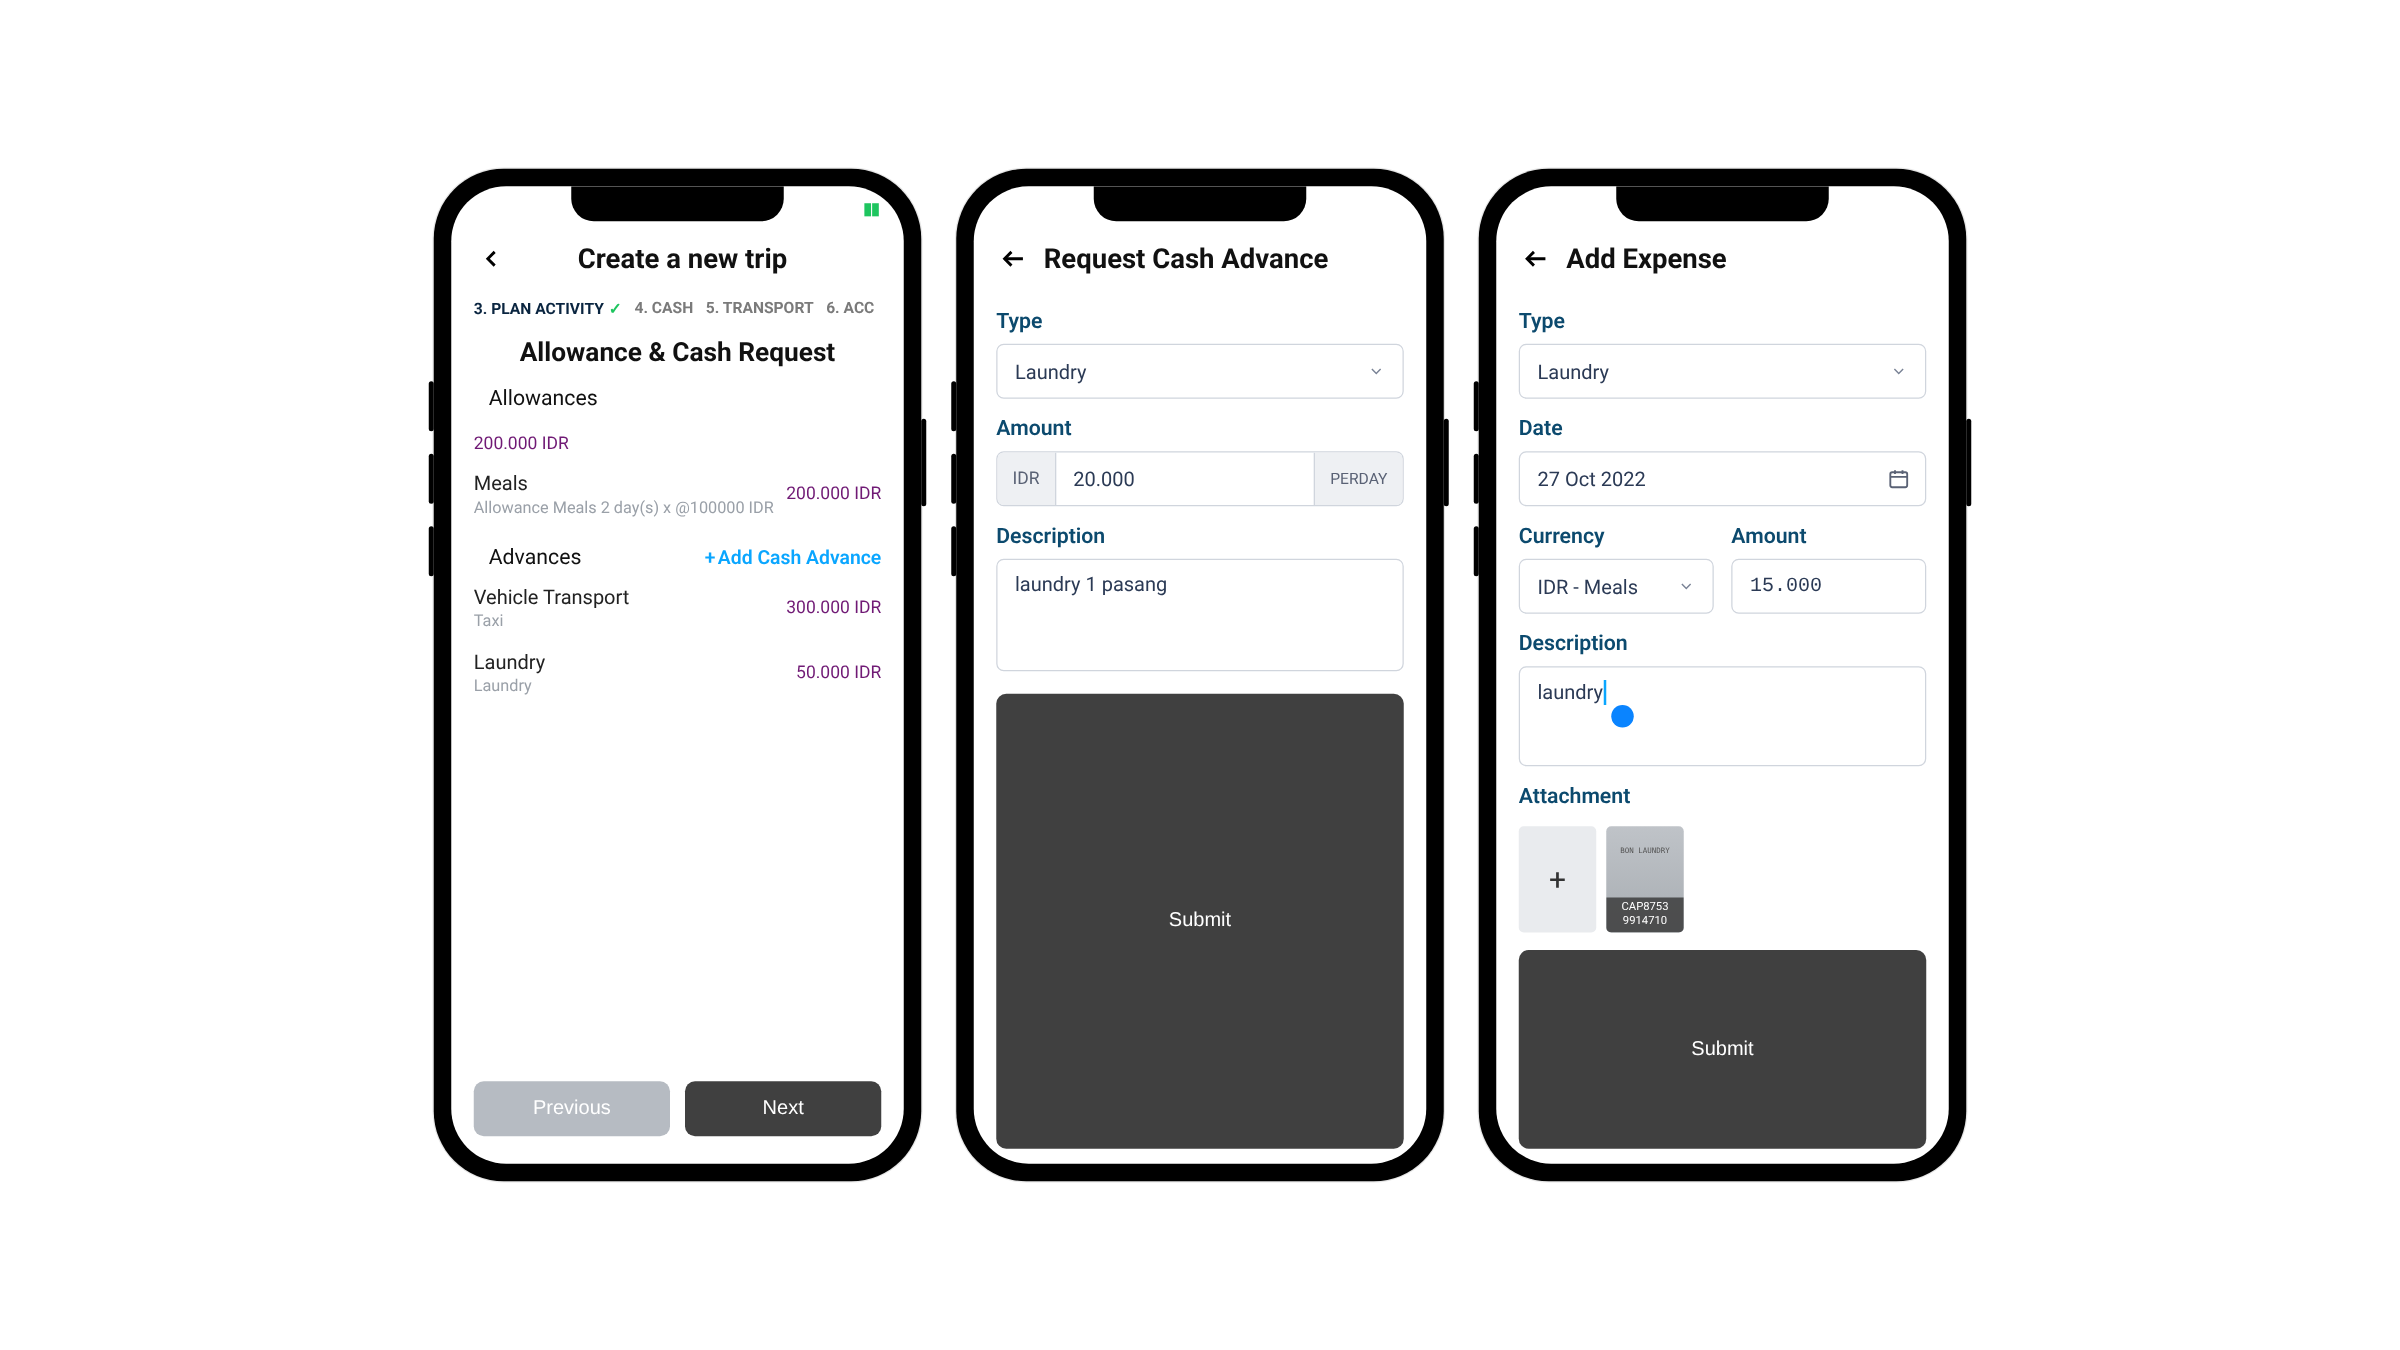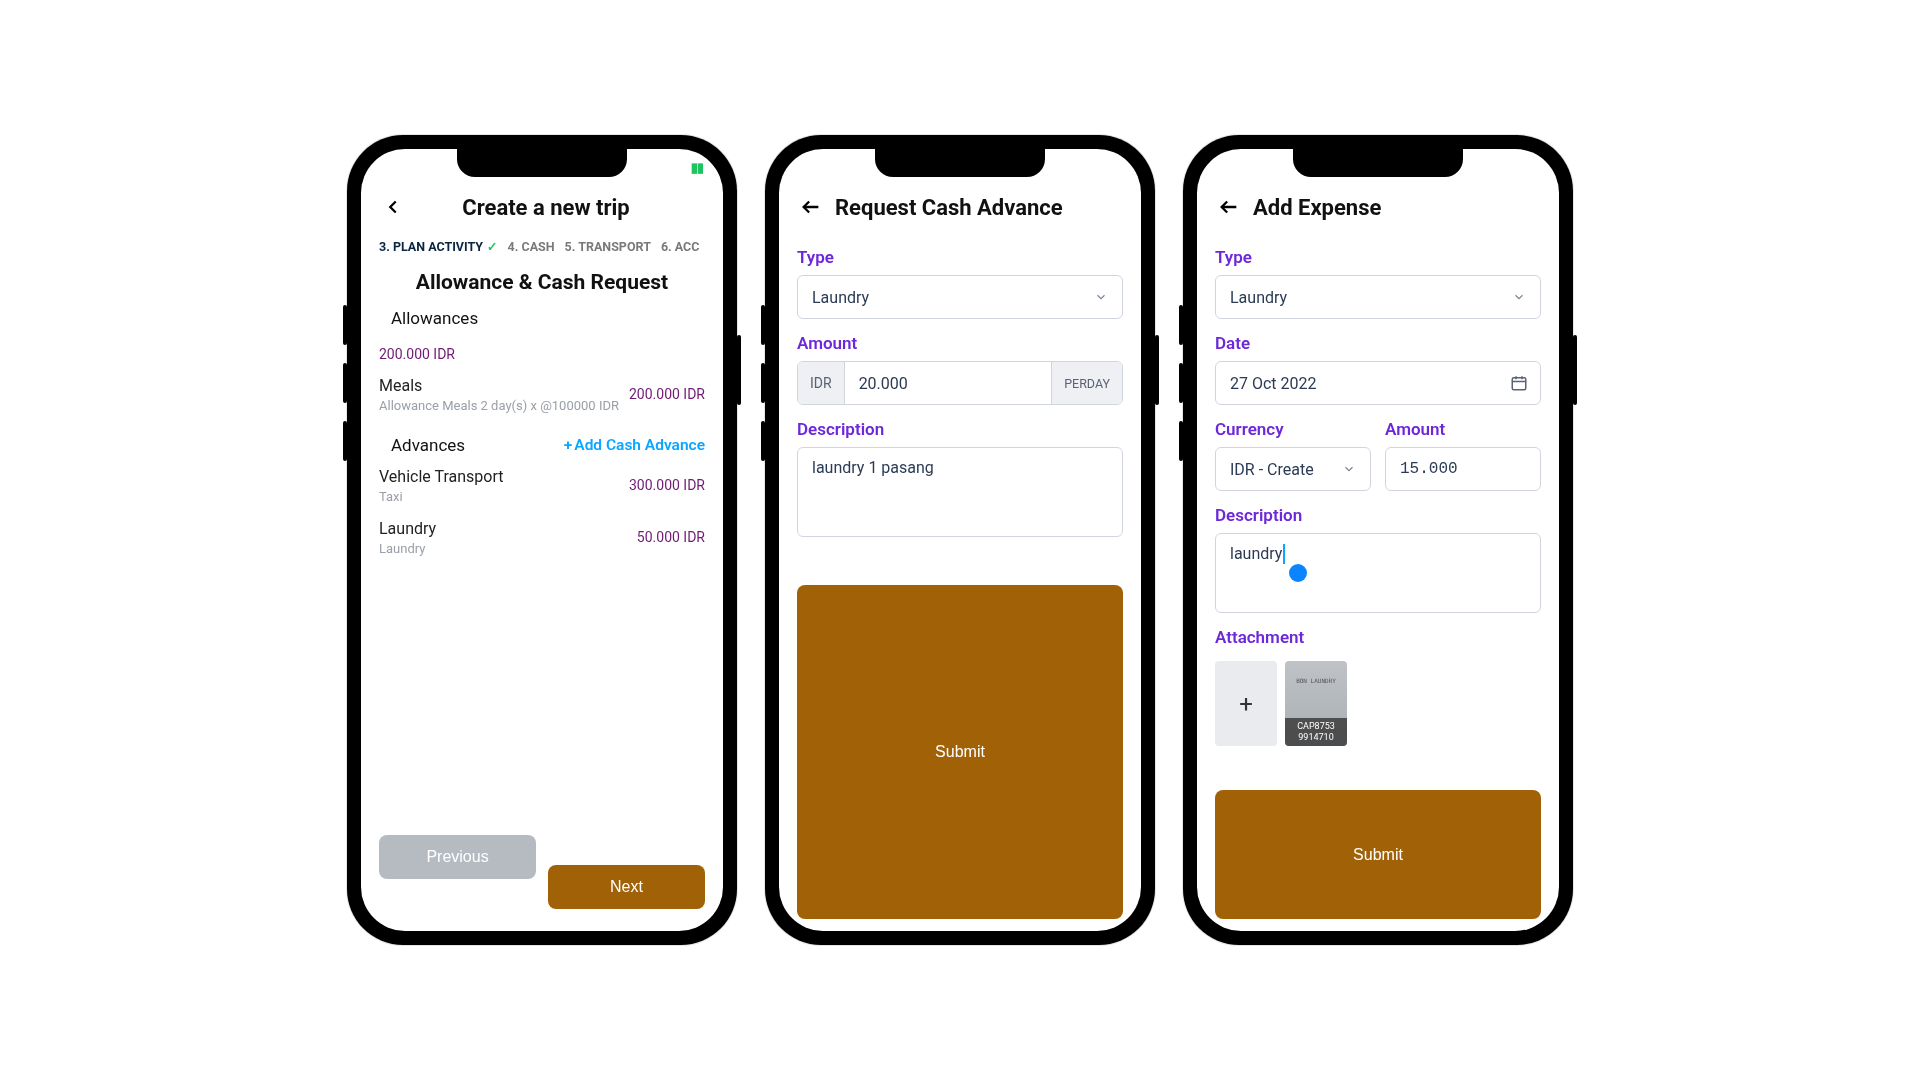--- a/index.html
+++ b/index.html
@@ -156,28 +156,28 @@
     flex: 1;
     height: 44px;
     border: none;
     border-radius: 8px;
     font-size: 16px;
     font-weight: 500;
     color: #fff;
     cursor: pointer;
   }
   .btn-gray { background: #b6bbc2; }
-  .btn-blue { background: #a16207; margin-top: 30px; }
+  .btn-blue { background: #404040; }
   .btn-wide { width: 100%; }
 
   
   .field-label {
     font-size: 17px;
     font-weight: 600;
-    color: #6d28d9;
+    color: #0c4a6e;
     margin: 14px 0 8px 0;
   }
   .select-box, .input-box, .textarea-box {
     width: 100%;
     border: 1px solid #d0d5dd;
     border-radius: 6px;
     background: #fff;
     font-size: 16px;
     color: #2b3a55;
     display: flex;
@@ -429,21 +429,21 @@
             <line x1="3" y1="10" x2="21" y2="10"></line>
             <line x1="8" y1="3" x2="8" y2="7"></line>
             <line x1="16" y1="3" x2="16" y2="7"></line>
         </svg>
       </div>
 
       <div class="row-two">
         <div>
           <div class="field-label">Currency</div>
           <div class="select-box">
-            <span style="overflow:hidden;white-space:nowrap">IDR - Create</span>
+            <span style="overflow:hidden;white-space:nowrap">IDR - Meals</span>
             <svg class="chevron" viewBox="0 0 24 24" fill="none" stroke="#7a8396" stroke-width="2">
                 <polyline points="6 9 12 15 18 9"></polyline>
               </svg>
           </div>
         </div>
         <div>
           <div class="field-label">Amount</div>
           <div class="input-box">
             <span>15.000</span>
           </div>

